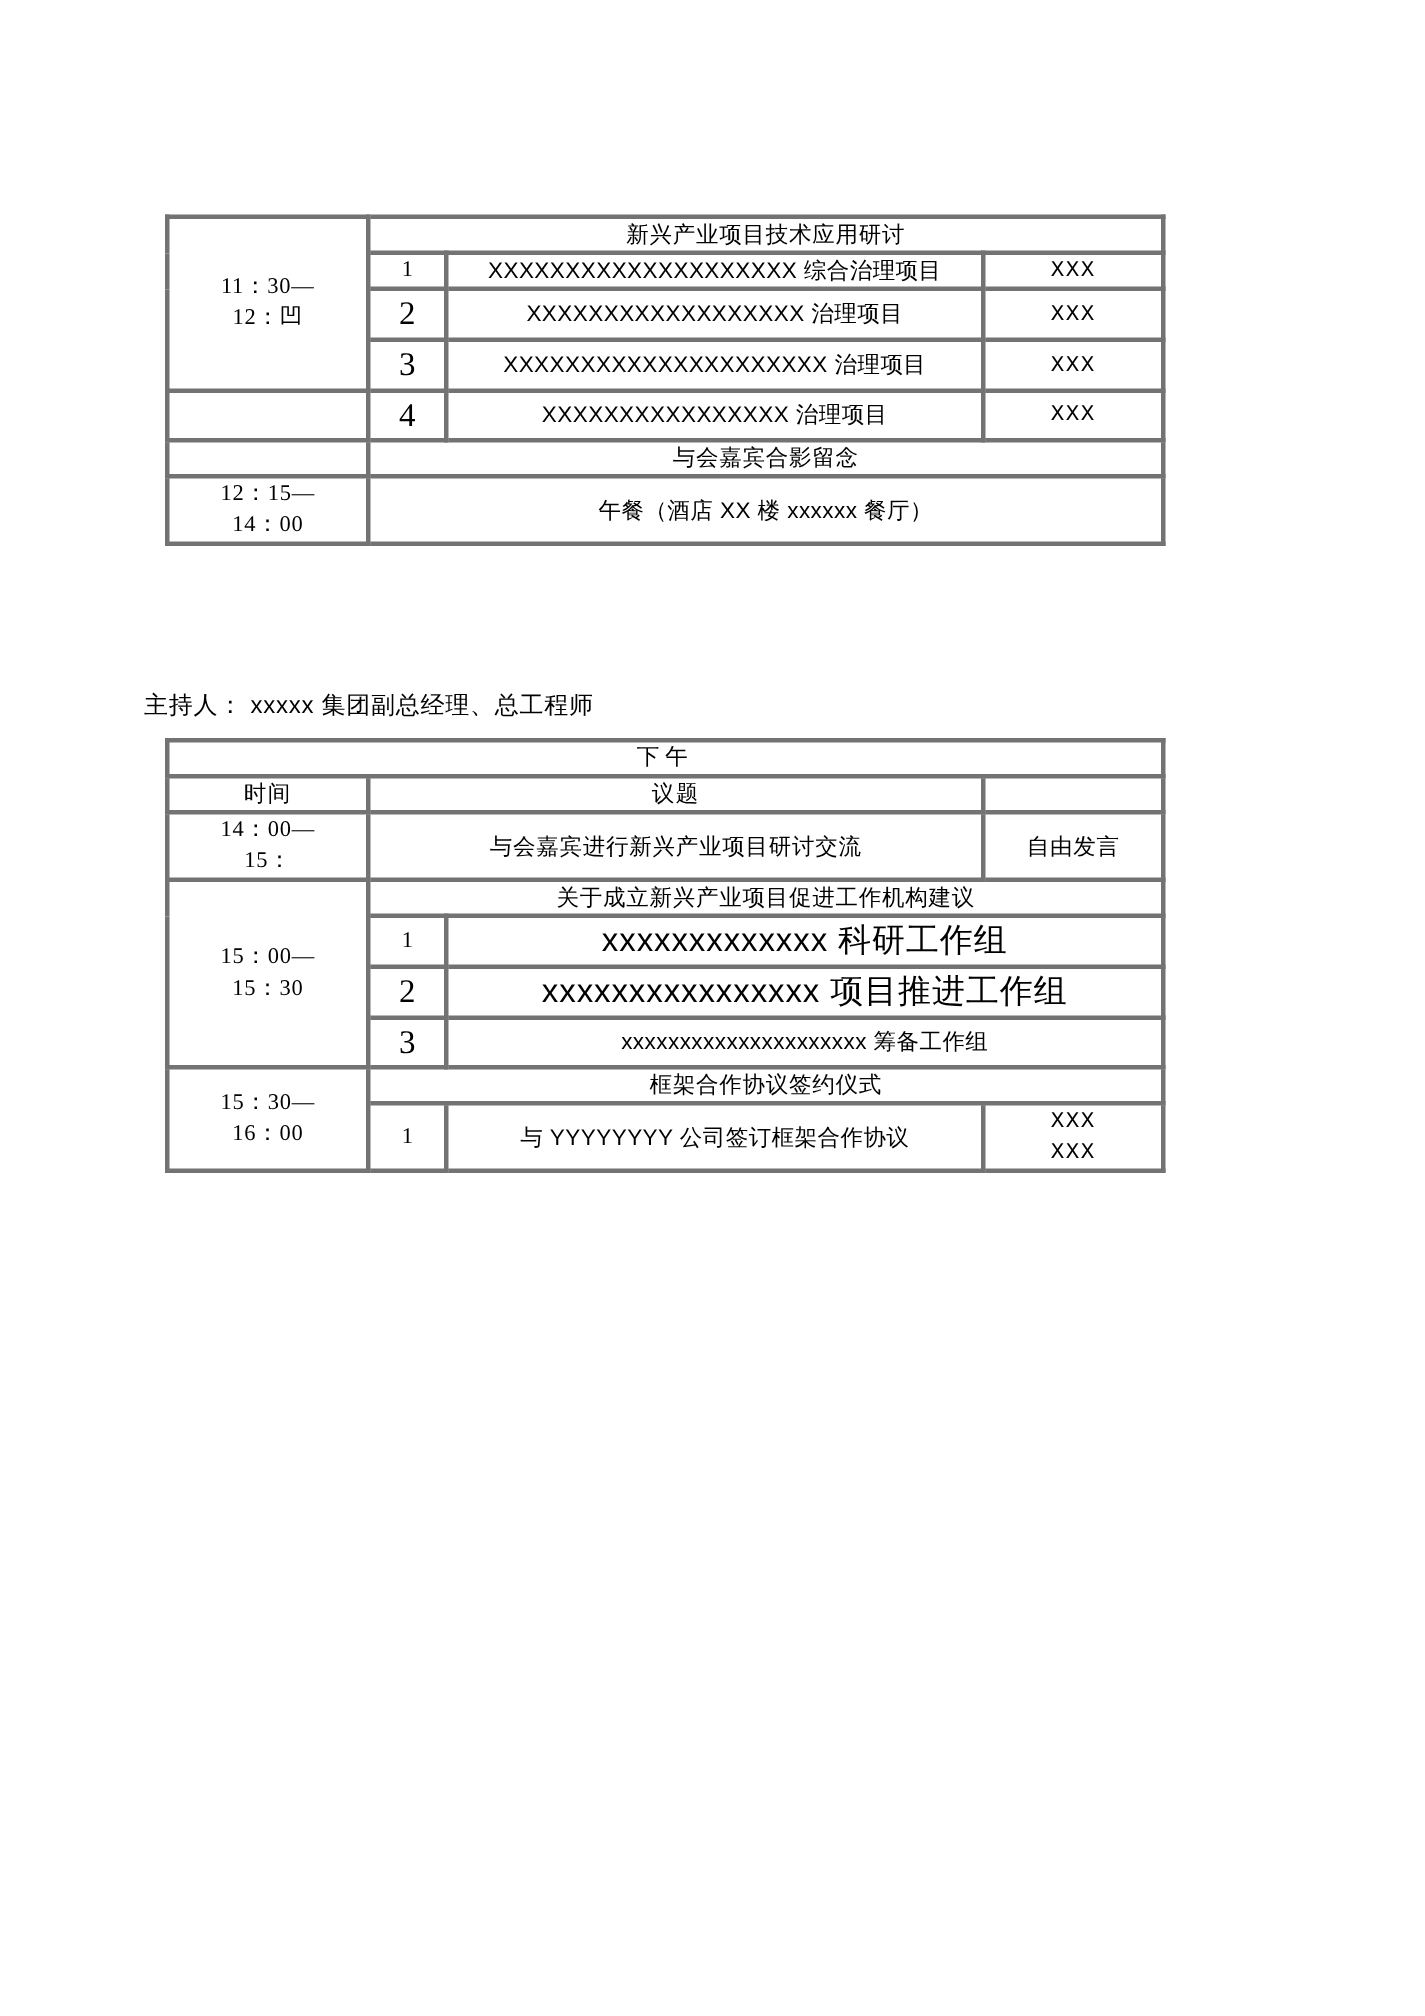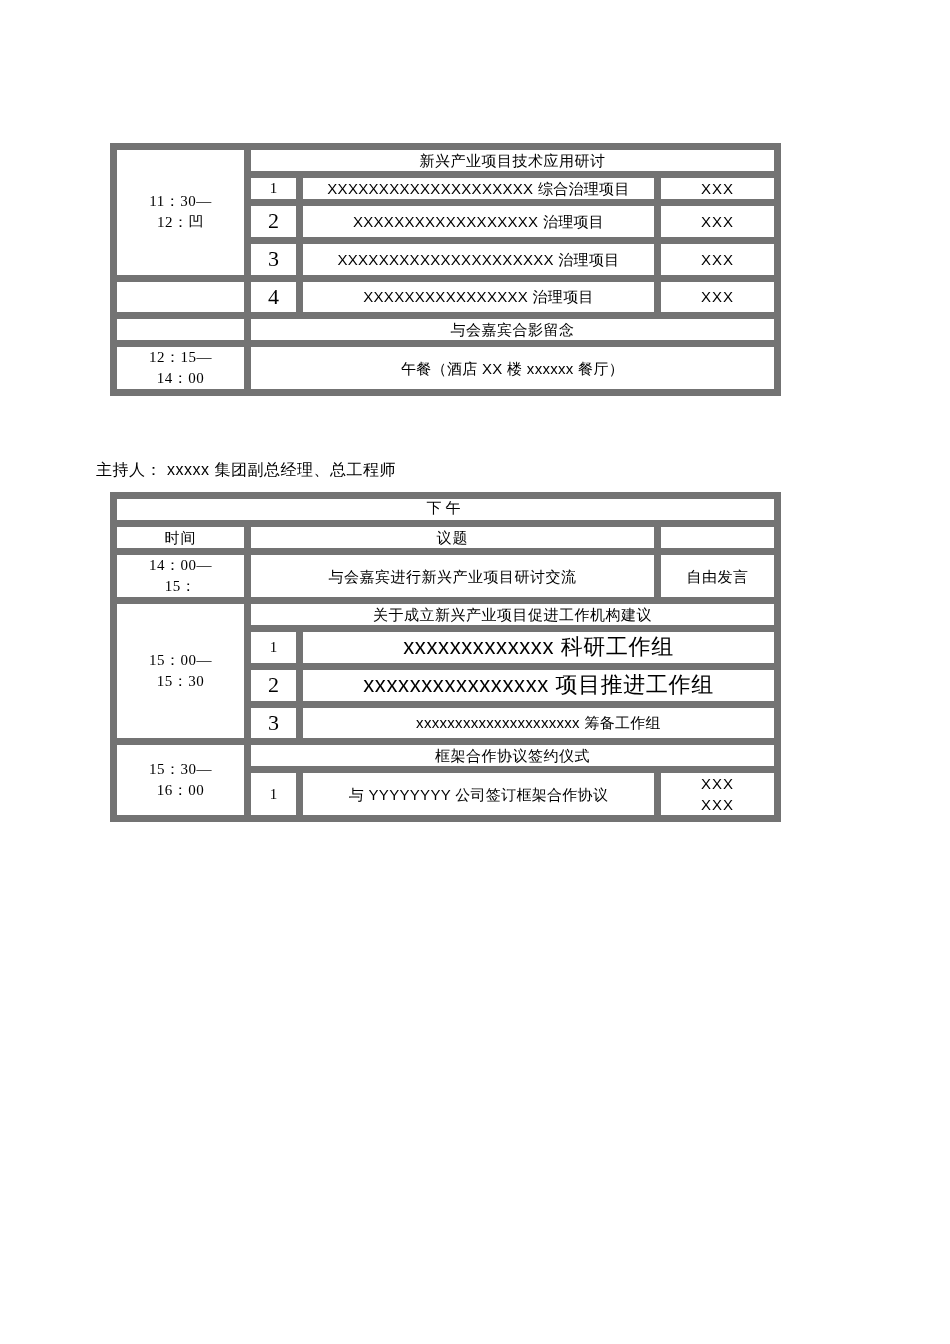--- a/index.html
+++ b/index.html
@@ -27,21 +27,21 @@
     top: 143px;
     width: 664px;
   }
 
   table.agenda {
     border-collapse: collapse;
     width: 664px;
     table-layout: fixed;
   }
   table.agenda td {
-    border: 7px solid #737373;
+    border: 3px solid #737373;
     padding: 0;
     vertical-align: middle;
     text-align: center;
     font-size: 15px;
     line-height: 1.4;
   }
 
   
   col.c-time { width: 134px; }
   col.c-num  { width: 52px; }
@@ -77,21 +77,21 @@
     padding: 10px 6px 10px 10px;
     font-family: "Liberation Sans", sans-serif;
     font-size: 14.5px;
     letter-spacing: 0.3px;
   }
   .topic-cell.big {
     font-size: 22px;
     letter-spacing: 0.6px;
   }
   .note-cell {
-    font-family: Liberation Sans, sans-serif;
+    font-family: Liberation Mono, monospace;
     font-size: 14px;
     text-align: center;
     letter-spacing: 1px;
   }
   .center-topic {
     text-align: center;
     font-family: "Liberation Sans", sans-serif;
     font-size: 15px;
     padding: 10px 4px;
     letter-spacing: 0.5px;

